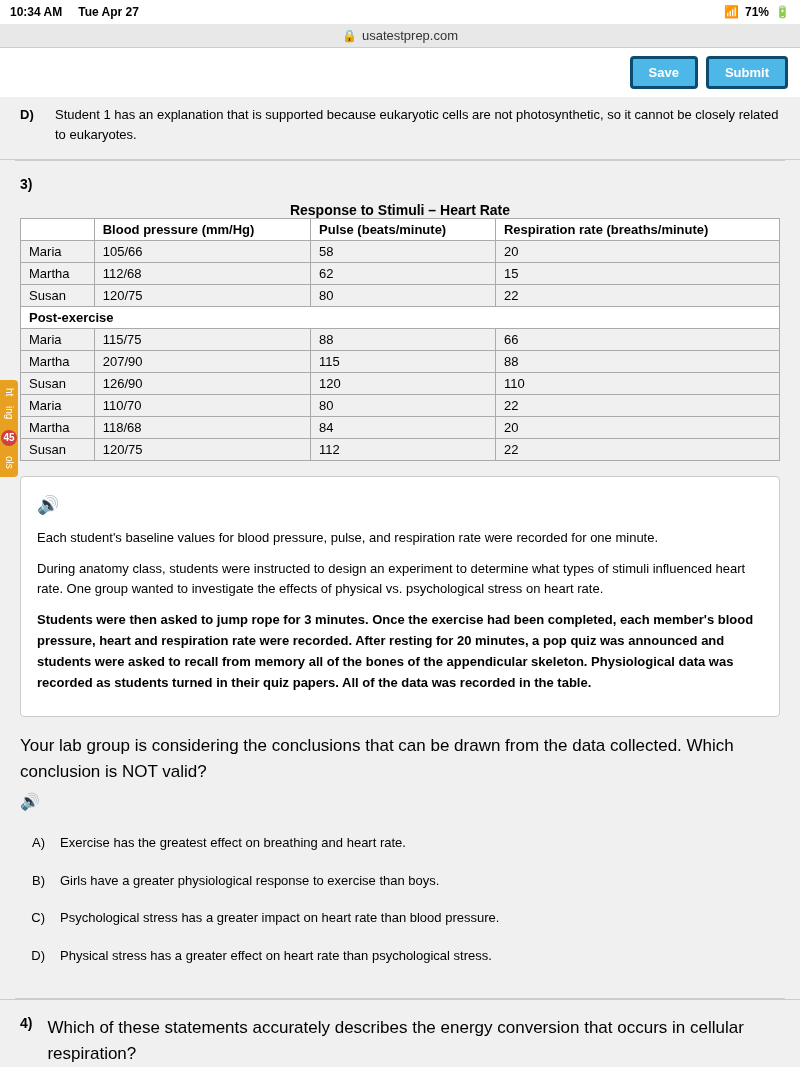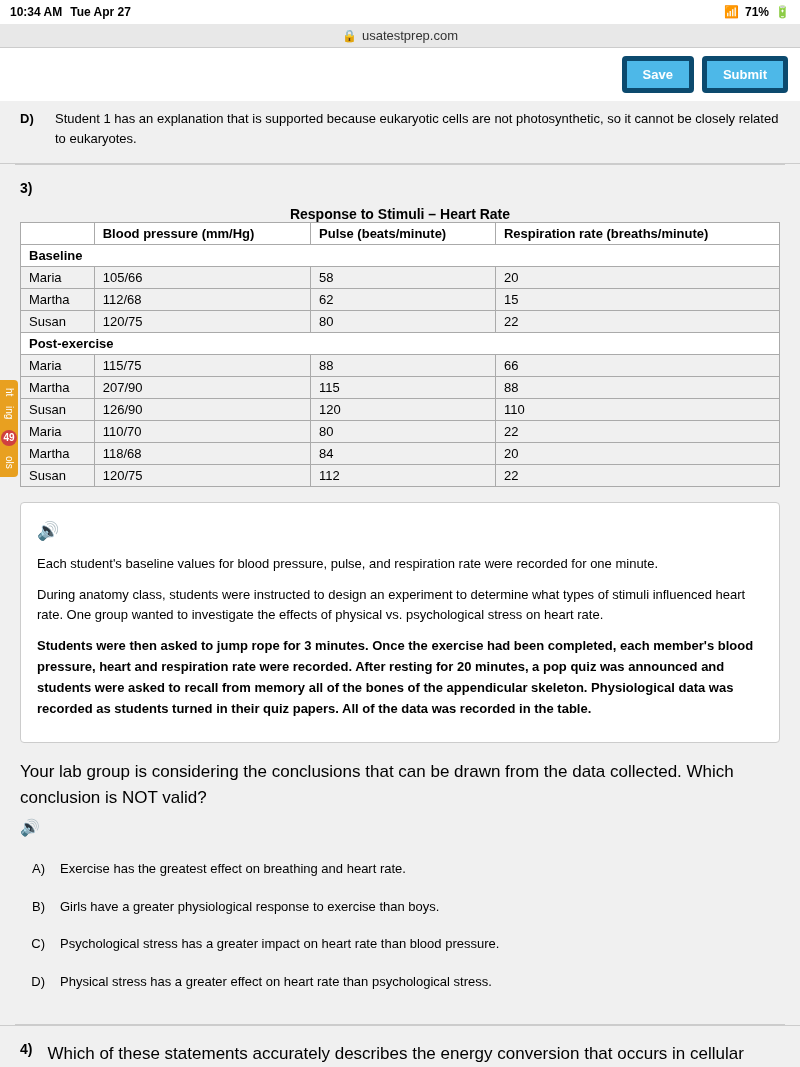--- a/index.html
+++ b/index.html
@@ -16,21 +16,21 @@
     .status-bar {
       background: #fff;
       display: flex;
       justify-content: space-between;
       align-items: center;
       padding: 2px 10px;
       font-size: 12px;
       font-weight: bold;
       height: 24px;
     }
-    .status-bar-left { display: flex; gap: 8px; align-items: center; }
+    .status-bar-left { display: flex; gap: 16px; align-items: center; }
     .status-bar-right { display: flex; gap: 6px; align-items: center; font-size: 12px; }
 
     
     .url-bar {
       background: #e8e8e8;
       text-align: center;
       padding: 4px;
       font-size: 13px;
       color: #333;
       border-bottom: 1px solid #ccc;
@@ -44,21 +44,21 @@
     
     .toolbar {
       display: flex;
       justify-content: flex-end;
       gap: 8px;
       padding: 8px 12px;
       background: #fff;
     }
     .btn-save, .btn-submit {
       padding: 6px 16px;
-      border: 5px solid #0c4a6e;
+      border: 3px solid #0c4a6e;
       border-radius: 4px;
       background: #4db8e8;
       color: #fff;
       font-size: 13px;
       font-weight: bold;
       cursor: pointer;
     }
 
     
     .section-d {
@@ -239,23 +239,20 @@
   <table class="data-table">
     <thead>
       <tr>
         <th></th>
         <th>Blood pressure (mm/Hg)</th>
         <th>Pulse (beats/minute)</th>
         <th>Respiration rate (breaths/minute)</th>
       </tr>
     </thead>
     <tbody id="table-body">
-    <tr class="section-header">
-          <td colspan="4"><strong>Baseline</strong></td>
-        </tr>
         <tr>
         <td>Maria</td>
         <td>105/66</td>
         <td>58</td>
         <td>20</td>
       </tr>
         <tr>
         <td>Martha</td>
         <td>112/68</td>
         <td>62</td>
@@ -348,15 +345,15 @@
   <span class="question-number">4)</span>
   <div class="question4-content">
     <p class="question-text">Which of these statements accurately describes the energy conversion that occurs in cellular respiration?</p>
     <div class="audio-small">🔊</div>
   </div>
 </div>
 
 <div class="side-tab">
   <span class="side-tab-text">ht</span>
   <span class="side-tab-text">ing</span>
-  <span class="side-counter">49</span>
+  <span class="side-counter">45</span>
   <span class="side-tab-text">ols</span>
 </div>
 
 </body></html>

